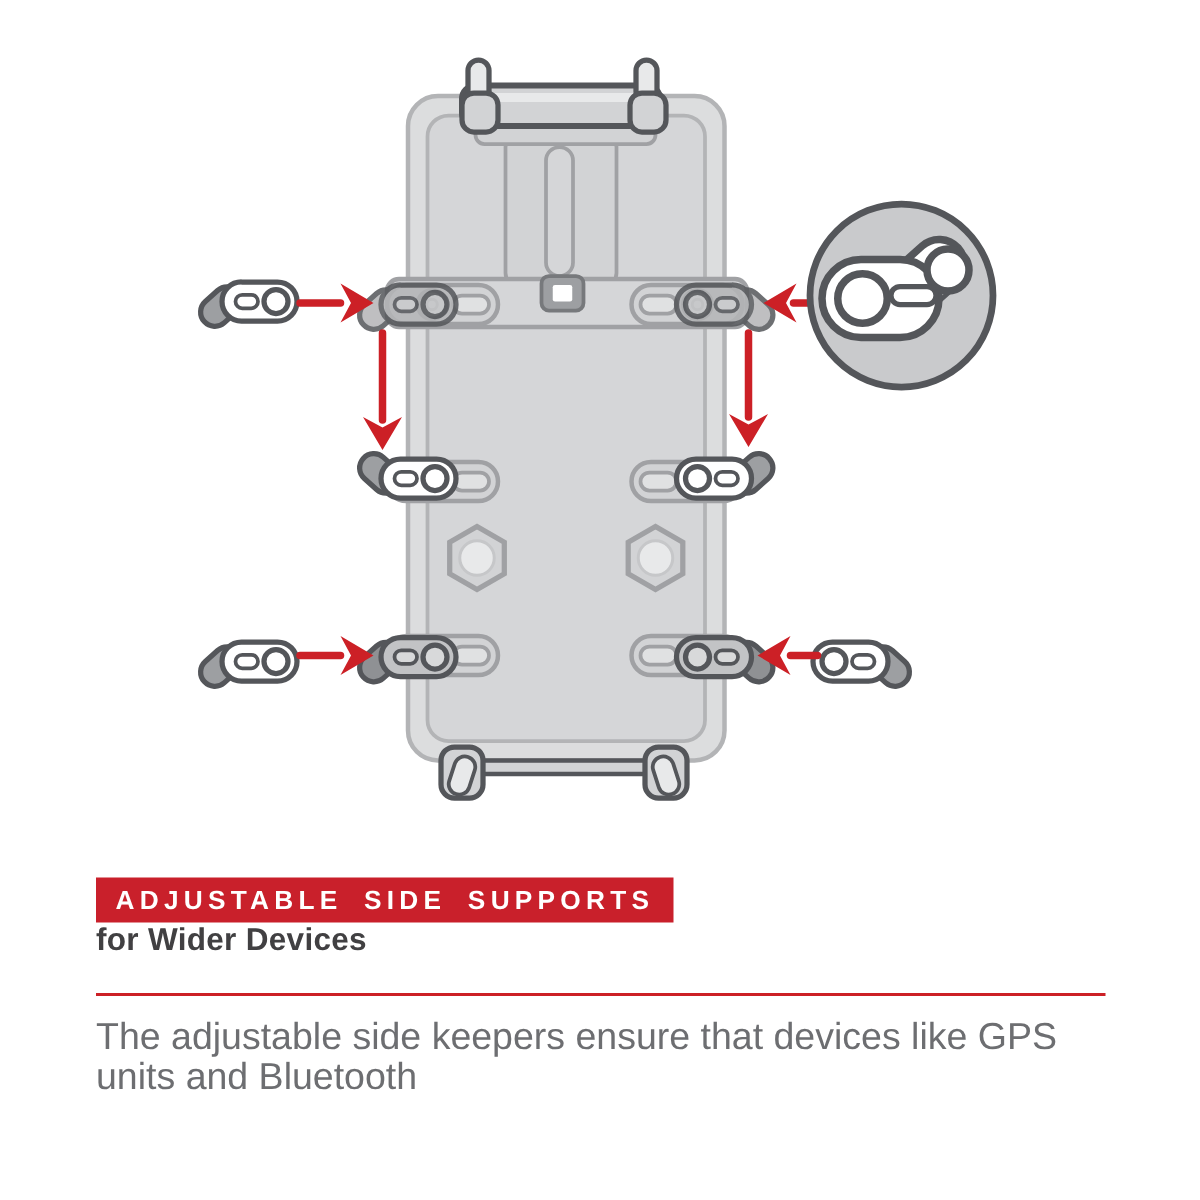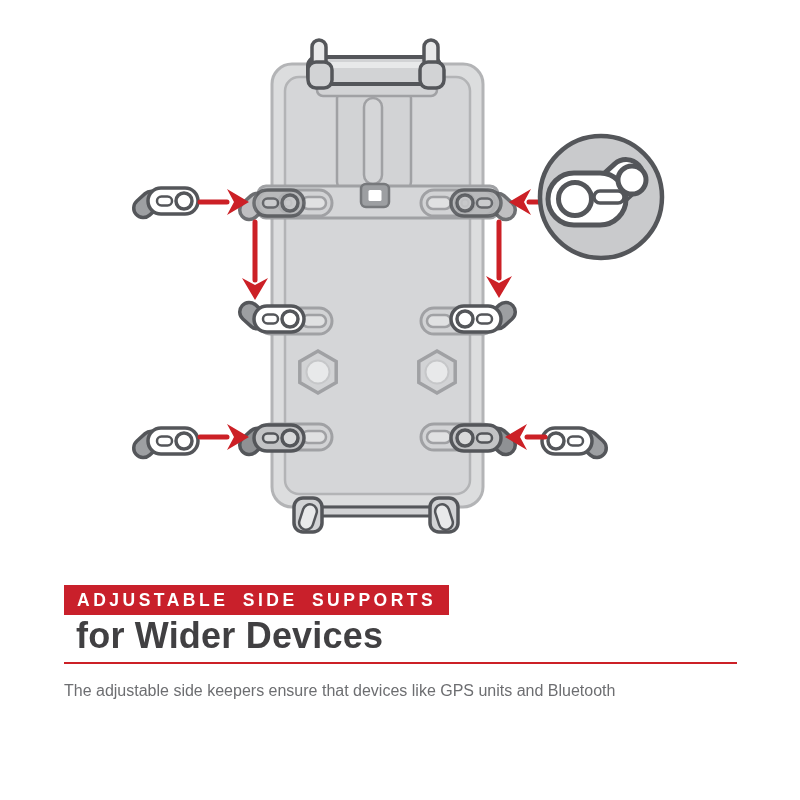--- a/index.html
+++ b/index.html
@@ -2,24 +2,24 @@
 <html style="--red: #cc2026; --banner-bg: #c9202b; --heading-text: #414042; --body-text: #6d6e71; --outline: #54565a; --plate-fill: #dcddde; --plate-edge: #b3b4b6; --inner-fill: #d5d6d8; --part-fill: #d2d3d5; --part-edge: #a0a1a4; --rail-slot: #e0e1e2; --screw-edge: #8f9194; --hook-gray: #9d9fa2; --ghost-gray: #b4b5b7; --keeper-gray-body: #c2c3c5; --highlight: #e8e9ea; --inset-fill: #c9cacc;"><head>
 <meta charset="utf-8">
 <style>
   html,body{margin:0;padding:0;background:#fff;}
   body{font-family:"Liberation Sans","DejaVu Sans",sans-serif;}
   #stage{position:relative;width:800px;height:800px;background:#fff;overflow:hidden;}
   #figure{position:absolute;left:0;top:0;width:800px;height:560px;}
   #banner{position:absolute;left:64px;top:585px;height:30px;line-height:30px;
     background:var(--banner-bg,#c9202b);color:#fff;font-weight:700;font-size:17.5px;
     letter-spacing:3.5px;word-spacing:6px;padding:0 13px;display:inline-block;}
-  #heading{position:absolute;left:64px;top:615px;font-size:36px;font-weight:700;
-    color:var(--heading-text,#414042);letter-spacing:0.2px;margin-left:12px;}
+  #heading{position:absolute;left:64px;top:615px;font-size:21px;font-weight:700;
+    color:var(--heading-text,#414042);letter-spacing:0.2px;}
   #rule{position:absolute;left:64px;top:662px;width:673px;height:2px;background:var(--red,#cc2026);}
-  #paragraph{position:absolute;left:64px;top:678px;width:700px;font-size:16px;
+  #paragraph{position:absolute;left:64px;top:678px;width:700px;font-size:25px;
     color:var(--body-text,#6d6e71);line-height:26.5px;}
 </style>
 </head>
 <body>
 
 <div id="stage">
 
   <div id="figure">
     <svg width="800" height="560" viewBox="0 0 800 560">
       <defs>

